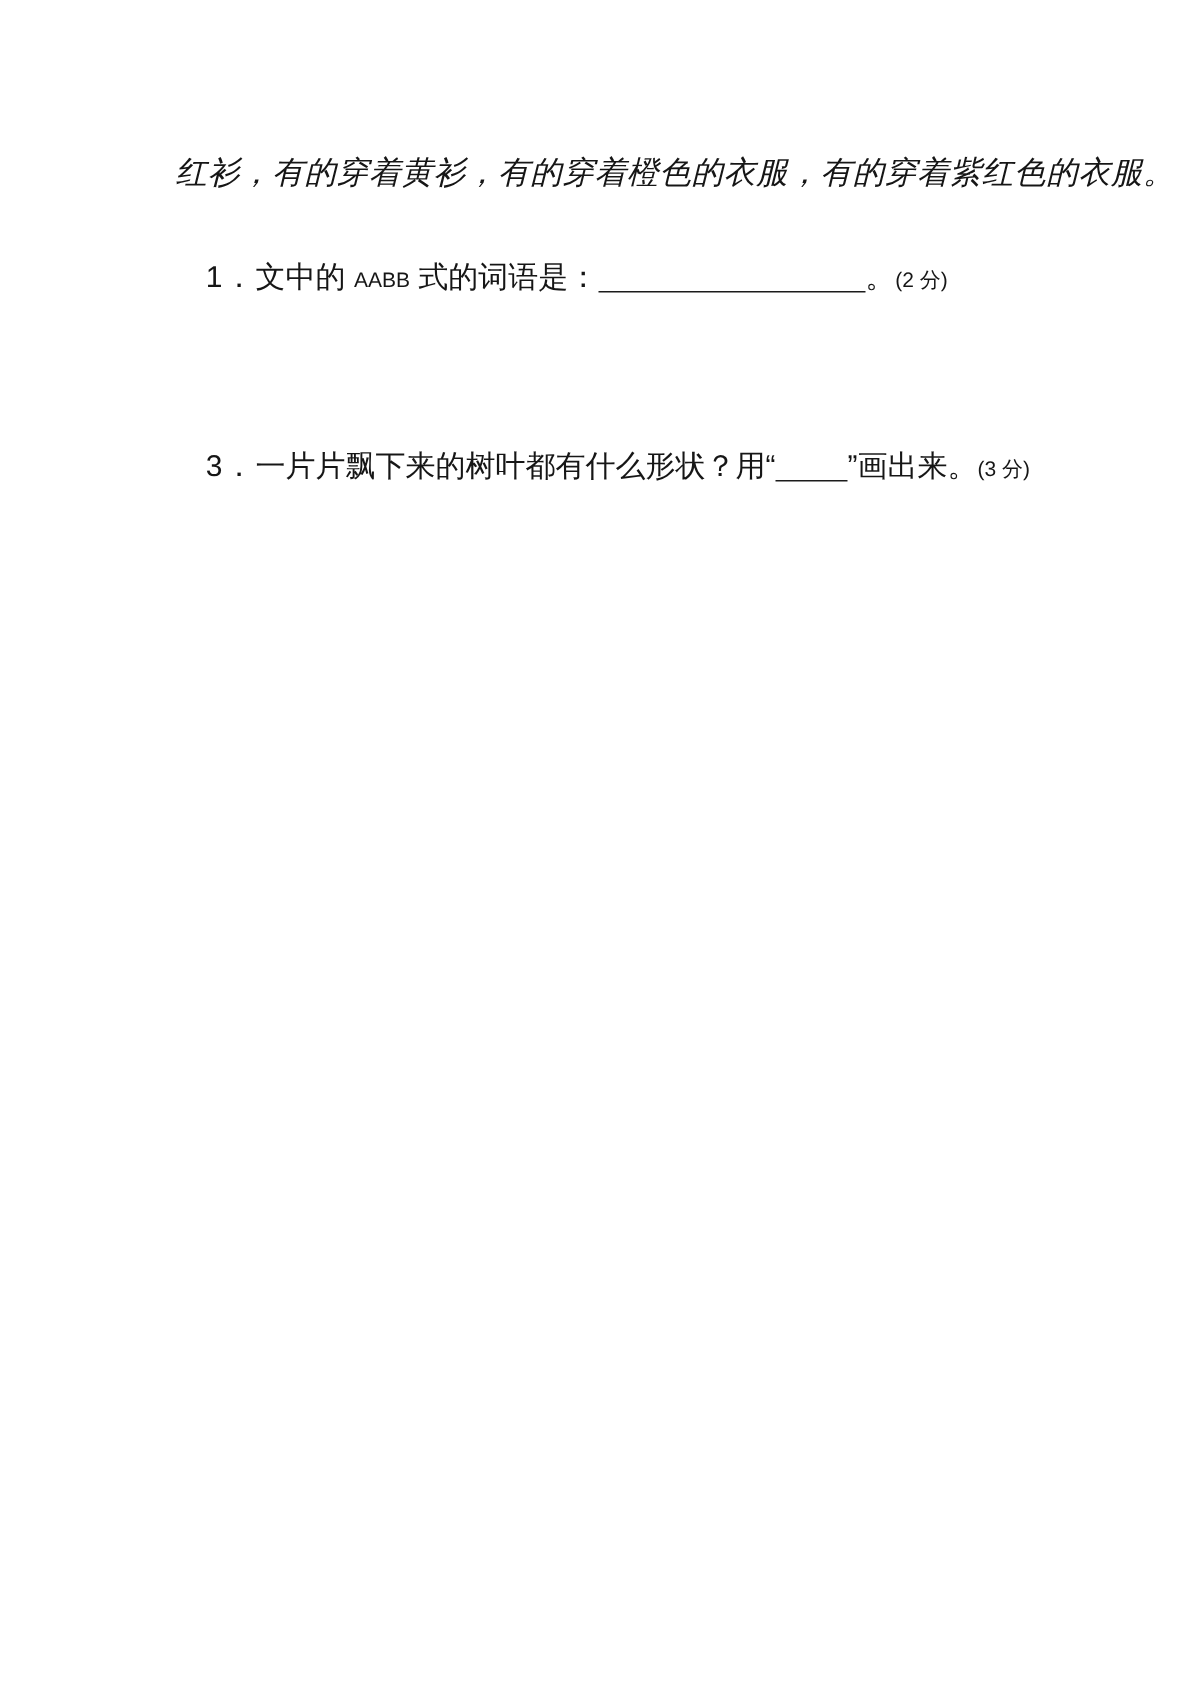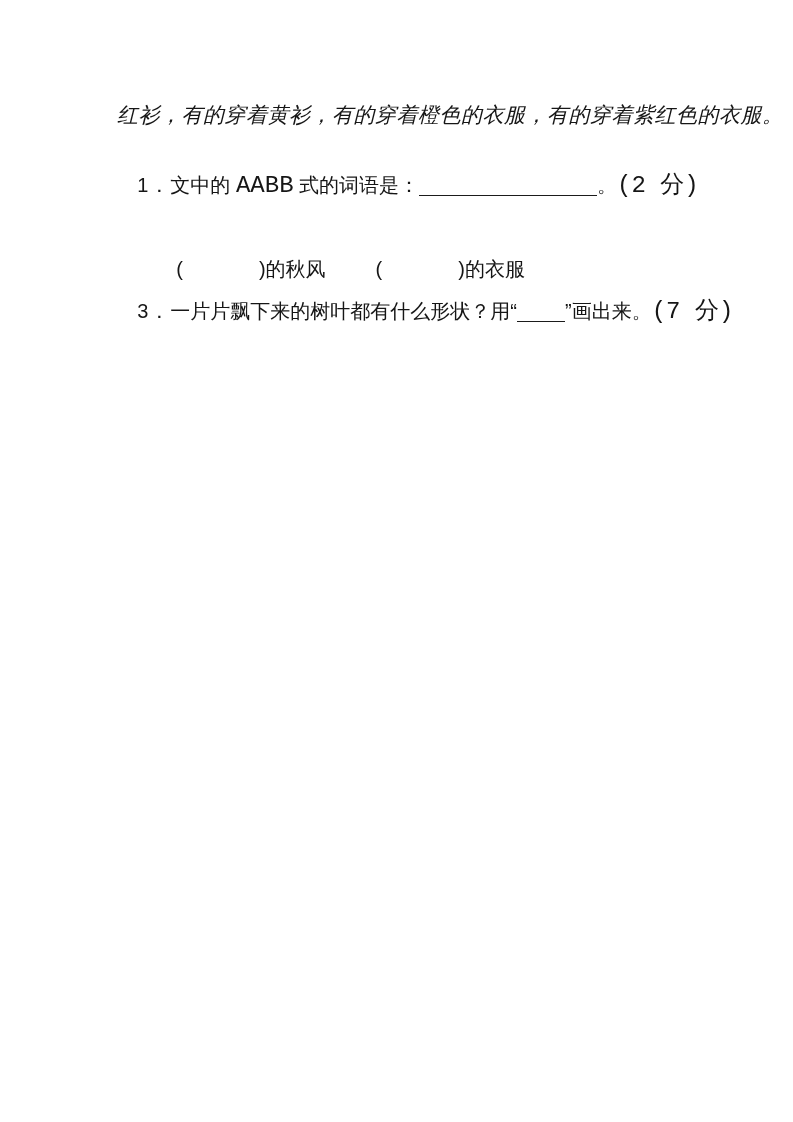--- a/index.html
+++ b/index.html
@@ -33,22 +33,22 @@
     letter-spacing: 0.5px;
   }
   .q1 { top: 145px; left: 115px; }
   .q2 { top: 188px; left: 115px; }
   .fill { top: 229px; left: 154px; }
   .q3 { top: 271px; left: 115px; }
   .q4 { top: 312px; left: 115px; }
 
   .num { letter-spacing: 1px; }
   .latin, .score {
-    font-family: Liberation Mono, monospace;
-    font-size: 24px;
+    font-family: Liberation Sans, sans-serif;
+    font-size: 14px;
   }
   .blank-long {
     display: inline-block;
     width: 178px;
     height: 1em;
     border-bottom: 1.7px solid #1b1b1b;
     vertical-align: -4px;
   }
   .blank-short {
     display: inline-block;
@@ -76,22 +76,19 @@
 
 <div class="page">
 
   <div class="line passage">红衫，有的穿着黄衫，有的穿着橙色的衣服，有的穿着紫红色的衣服。</div>
 
   <div class="line q1">
     <span class="num">1．</span><span>文中的 </span><span class="latin">AABB</span><span> 式的词语是：</span><span class="blank-long"></span><span>。</span><span class="score">(2 分)</span>
   </div>
 
 
-  <div class="line fill">
-    <span>(</span><span class="paren-gap"></span><span>)的秋风</span><span class="mid-gap"></span><span>(</span><span class="paren-gap"></span><span>)的衣服</span>
-  </div>
 
   <div class="line q3">
-    <span class="num">3．</span><span>一片片飘下来的树叶都有什么形状？用“</span><span class="blank-short"></span><span>”画出来。</span><span class="score">(7 分)</span>
+    <span class="num">3．</span><span>一片片飘下来的树叶都有什么形状？用“</span><span class="blank-short"></span><span>”画出来。</span><span class="score">(3 分)</span>
   </div>
 
 
 </div>
 
 </body></html>

